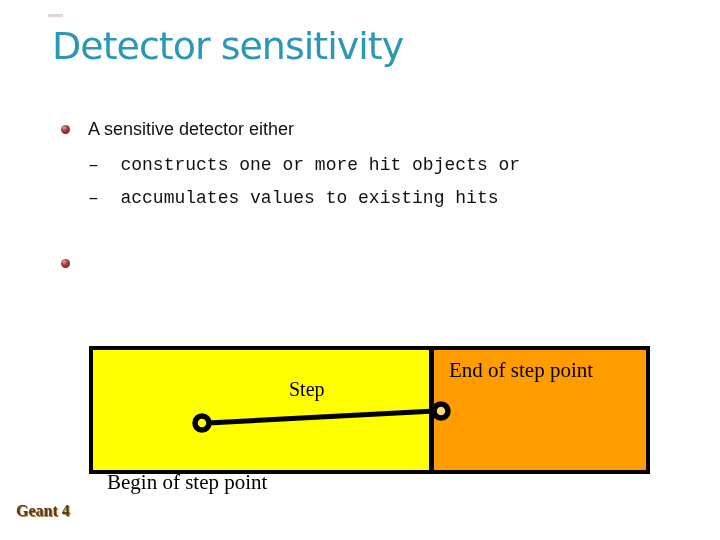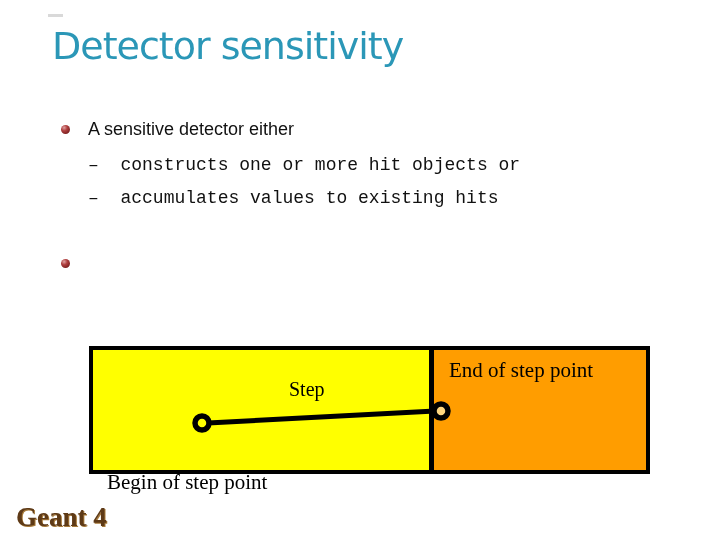--- a/index.html
+++ b/index.html
@@ -99,21 +99,21 @@
     white-space: nowrap;
   }
   .step-label  { left: 196px; top: 28px; font-size: 20px; }
   .begin-label { left: 14px;  top: 92px; font-size: 21px; margin-top: 28px; }
   .end-label   { left: 356px; top: 8px;  font-size: 21px; }
 
   .geant-logo {
     left: 16px;
     top: 502px;
     font-family: "Liberation Serif", serif;
-    font-size: 27px;
+    font-size: 16px;
     font-weight: bold;
     color: #5e3a17;
     text-shadow: 1px 1px 0 #a87b3a;
     white-space: nowrap;
   }
 </style>
 </head>
 <body>
 
 <div class="slide">

